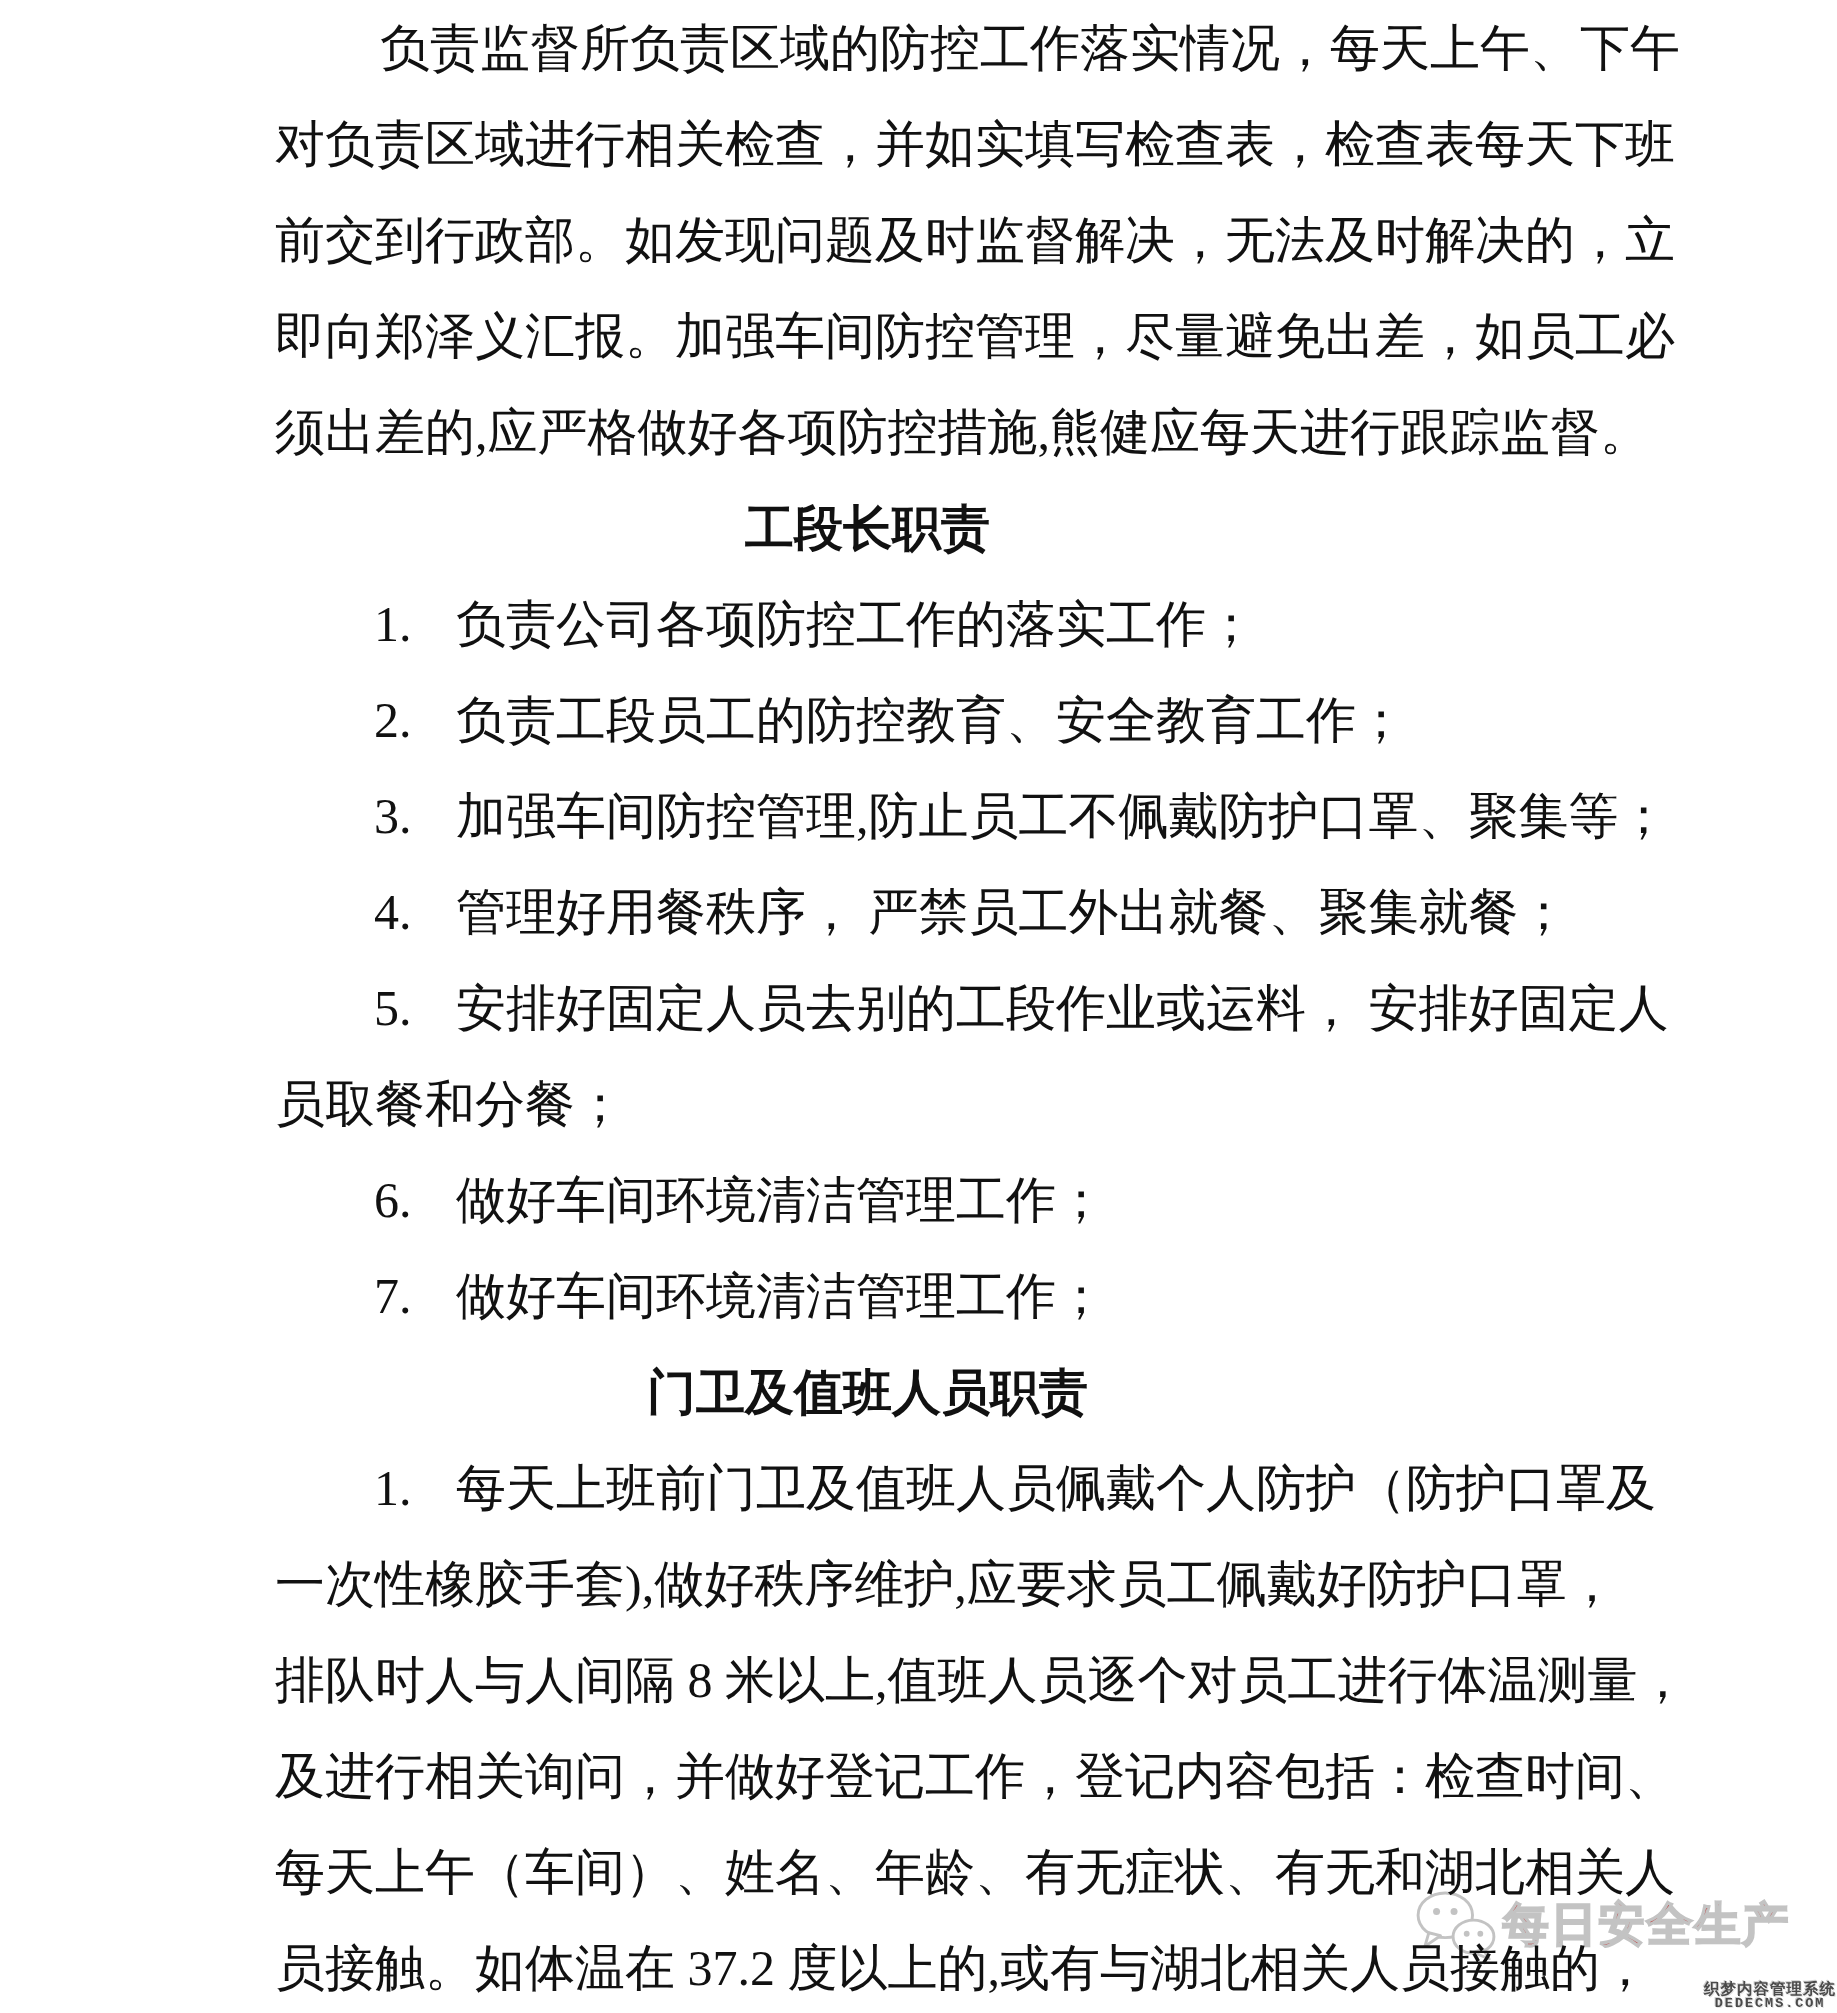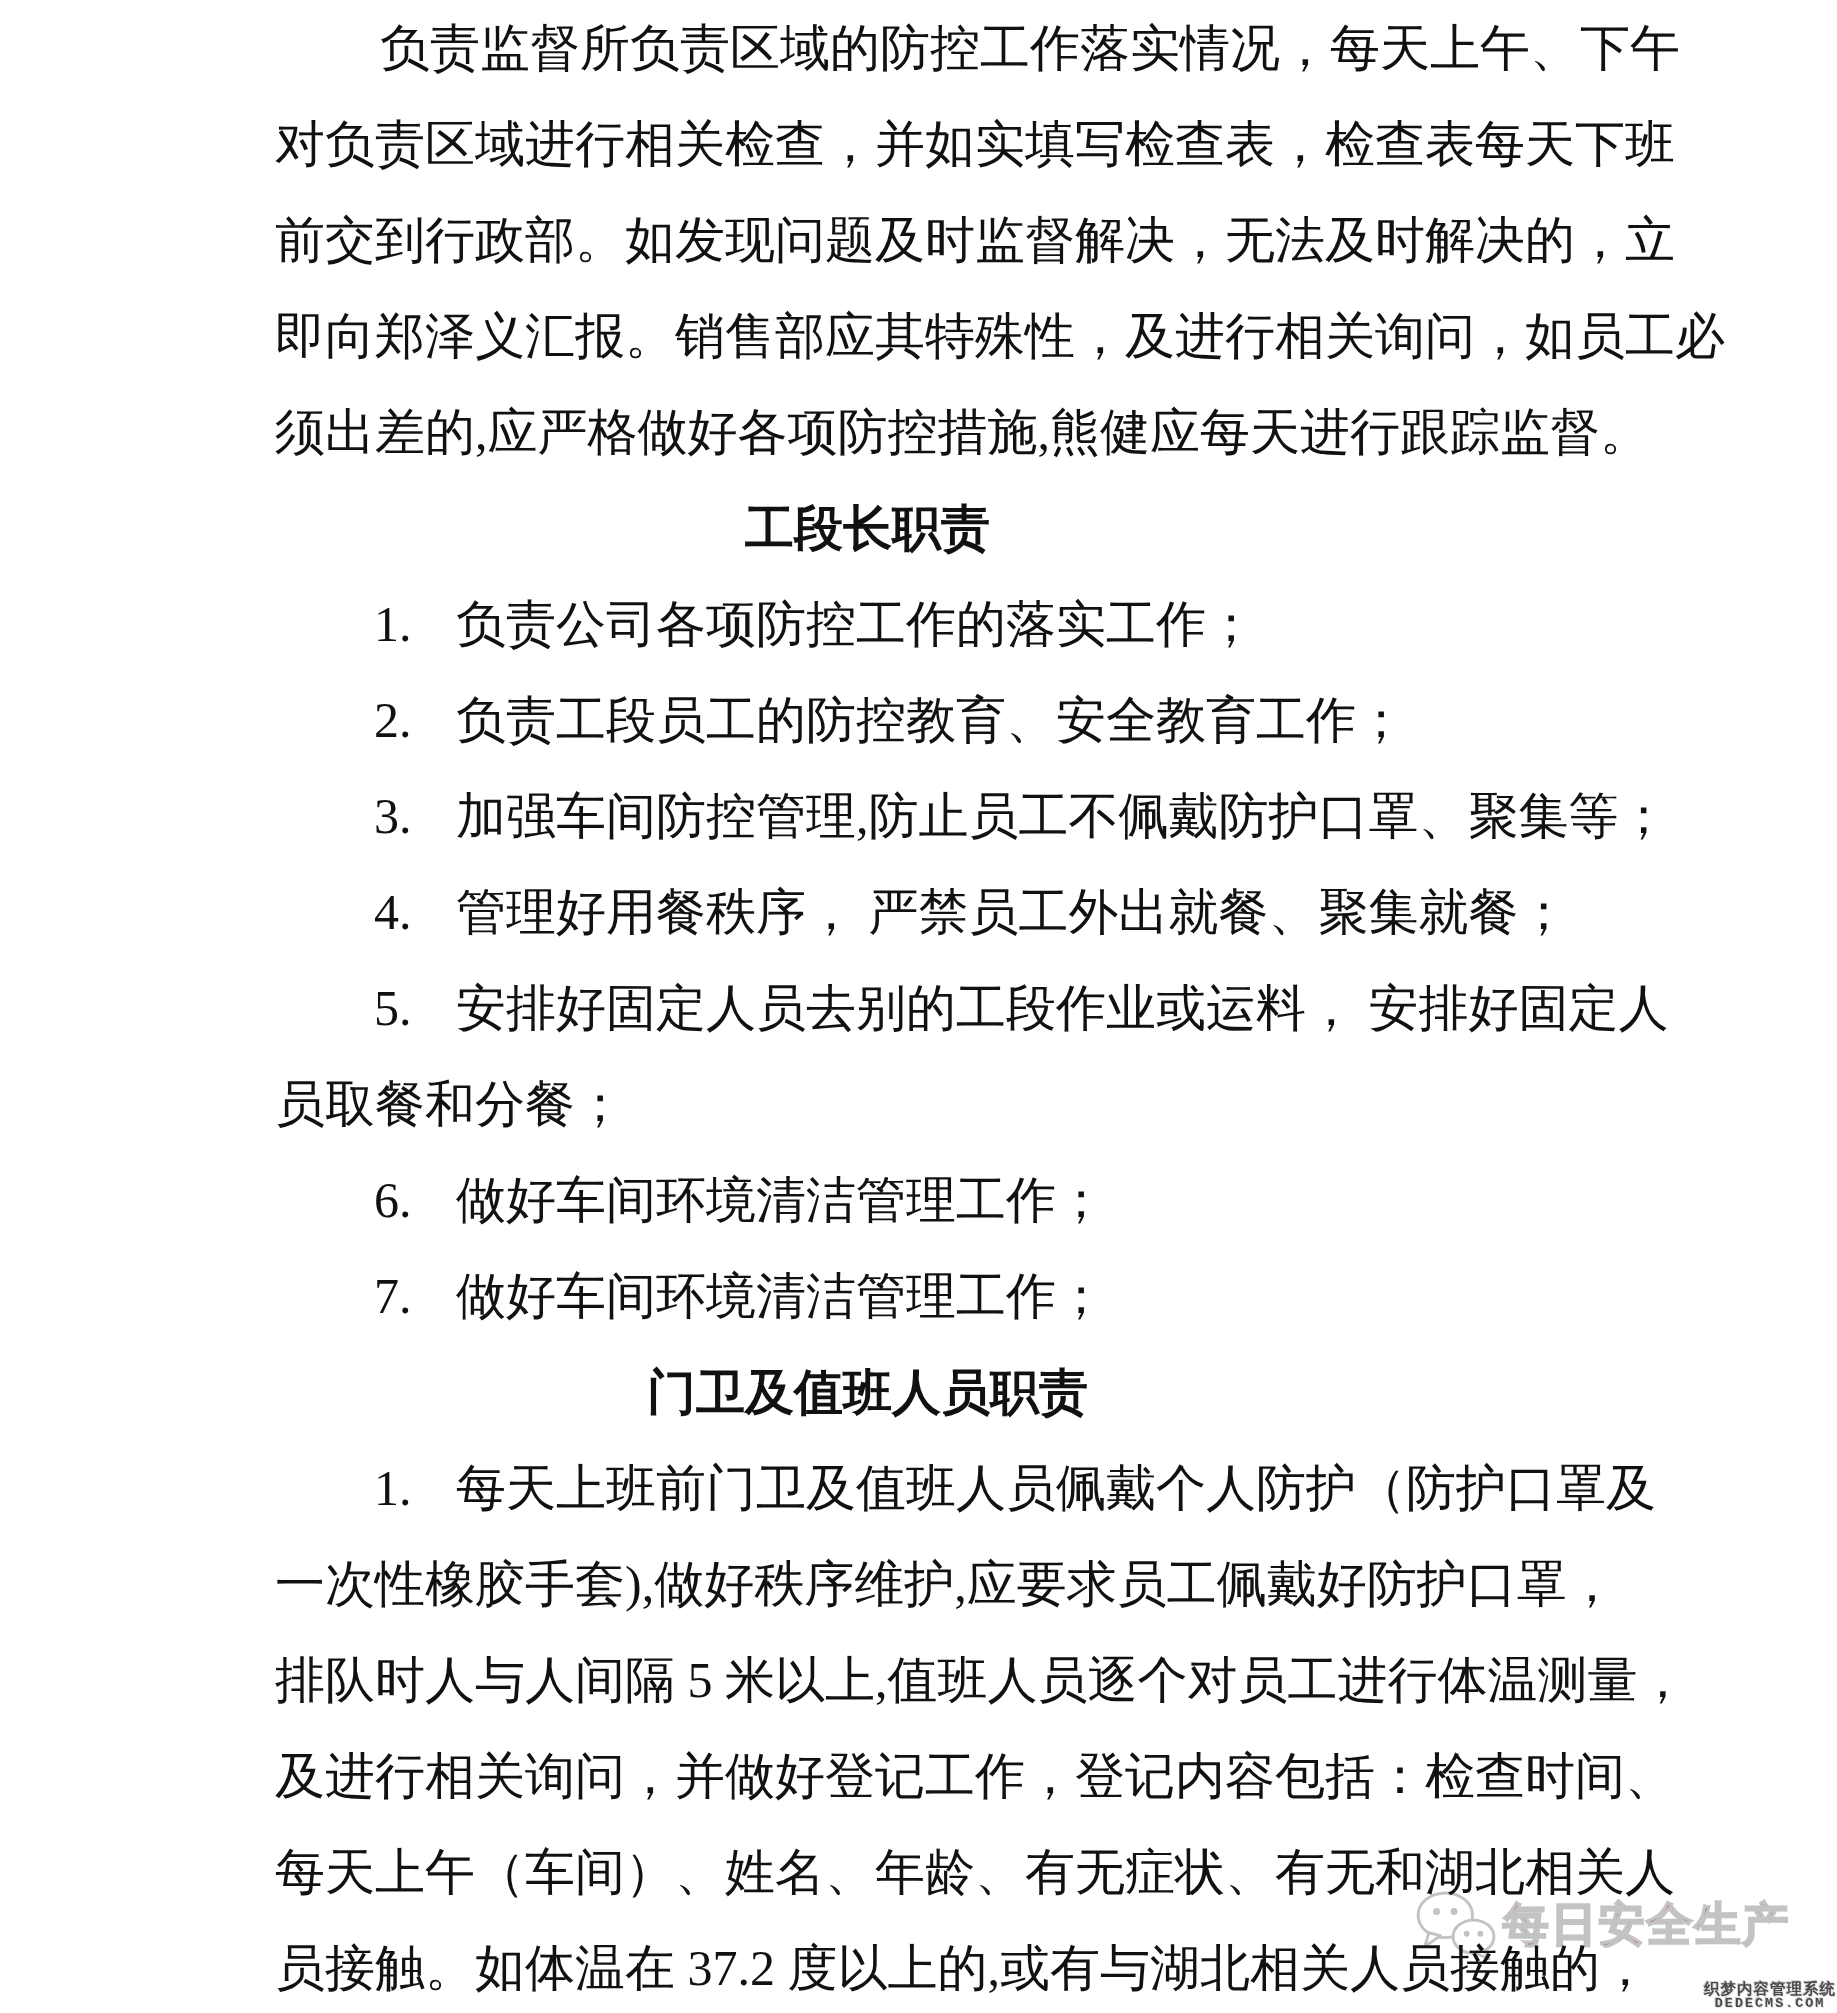--- a/index.html
+++ b/index.html
@@ -70,39 +70,39 @@
   .badge .b2 { font-size: 13.6px; letter-spacing: 1.9px; font-family: "Liberation Mono", "DejaVu Sans Mono", monospace; }
   .doc { z-index: 2; position: absolute; }
 </style>
 </head>
 <body>
 
 <div class="doc">
   <div class="line pfirst"><span>负责监督所负责区域的防控工作落实情况，每天上午、下午</span></div>
   <div class="line"><span>对负责区域进行相关检查，并如实填写检查表，检查表每天下班</span></div>
   <div class="line"><span>前交到行政部。如发现问题及时监督解决，无法及时解决的，立</span></div>
-  <div class="line"><span>即向郑泽义汇报。销售部应其特殊性，及进行相关询问，如员工必</span></div>
+  <div class="line"><span>即向郑泽义汇报。加强车间防控管理，尽量避免出差，如员工必</span></div>
   <div class="line"><span>须出差的,应严格做好各项防控措施,熊健应每天进行跟踪监督。</span></div>
 
   <div class="line heading"><span>工段长职责</span></div>
 
   <div class="line item"><span class="num">1.</span><span>负责公司各项防控工作的落实工作；</span></div>
   <div class="line item"><span class="num">2.</span><span>负责工段员工的防控教育、安全教育工作；</span></div>
   <div class="line item"><span class="num">3.</span><span>加强车间防控管理,防止员工不佩戴防护口罩、聚集等；</span></div>
   <div class="line item"><span class="num">4.</span><span>管理好用餐秩序， 严禁员工外出就餐、聚集就餐；</span></div>
   <div class="line item"><span class="num">5.</span><span>安排好固定人员去别的工段作业或运料， 安排好固定人</span></div>
   <div class="line"><span>员取餐和分餐；</span></div>
   <div class="line item"><span class="num">6.</span><span>做好车间环境清洁管理工作；</span></div>
   <div class="line item"><span class="num">7.</span><span>做好车间环境清洁管理工作；</span></div>
 
   <div class="line heading"><span>门卫及值班人员职责</span></div>
 
   <div class="line item"><span class="num">1.</span><span>每天上班前门卫及值班人员佩戴个人防护（防护口罩及</span></div>
   <div class="line"><span>一次性橡胶手套),做好秩序维护,应要求员工佩戴好防护口罩，</span></div>
-  <div class="line"><span>排队时人与人间隔 5 米以上,值班人员逐个对员工进行体温测量，</span></div>
+  <div class="line"><span>排队时人与人间隔 8 米以上,值班人员逐个对员工进行体温测量，</span></div>
   <div class="line"><span>及进行相关询问，并做好登记工作，登记内容包括：检查时间、</span></div>
   <div class="line"><span>每天上午（车间）、姓名、年龄、有无症状、有无和湖北相关人</span></div>
   <div class="line"><span>员接触。如体温在 37.2 度以上的,或有与湖北相关人员接触的，</span></div>
 </div>
 
 <div class="wm">
   <span>
     <svg width="82" height="70" viewBox="0 0 84 72">
       <g fill="#ffffff" stroke="#c3c3c3" stroke-width="3">
         <ellipse cx="31" cy="26" rx="28" ry="23"></ellipse>

